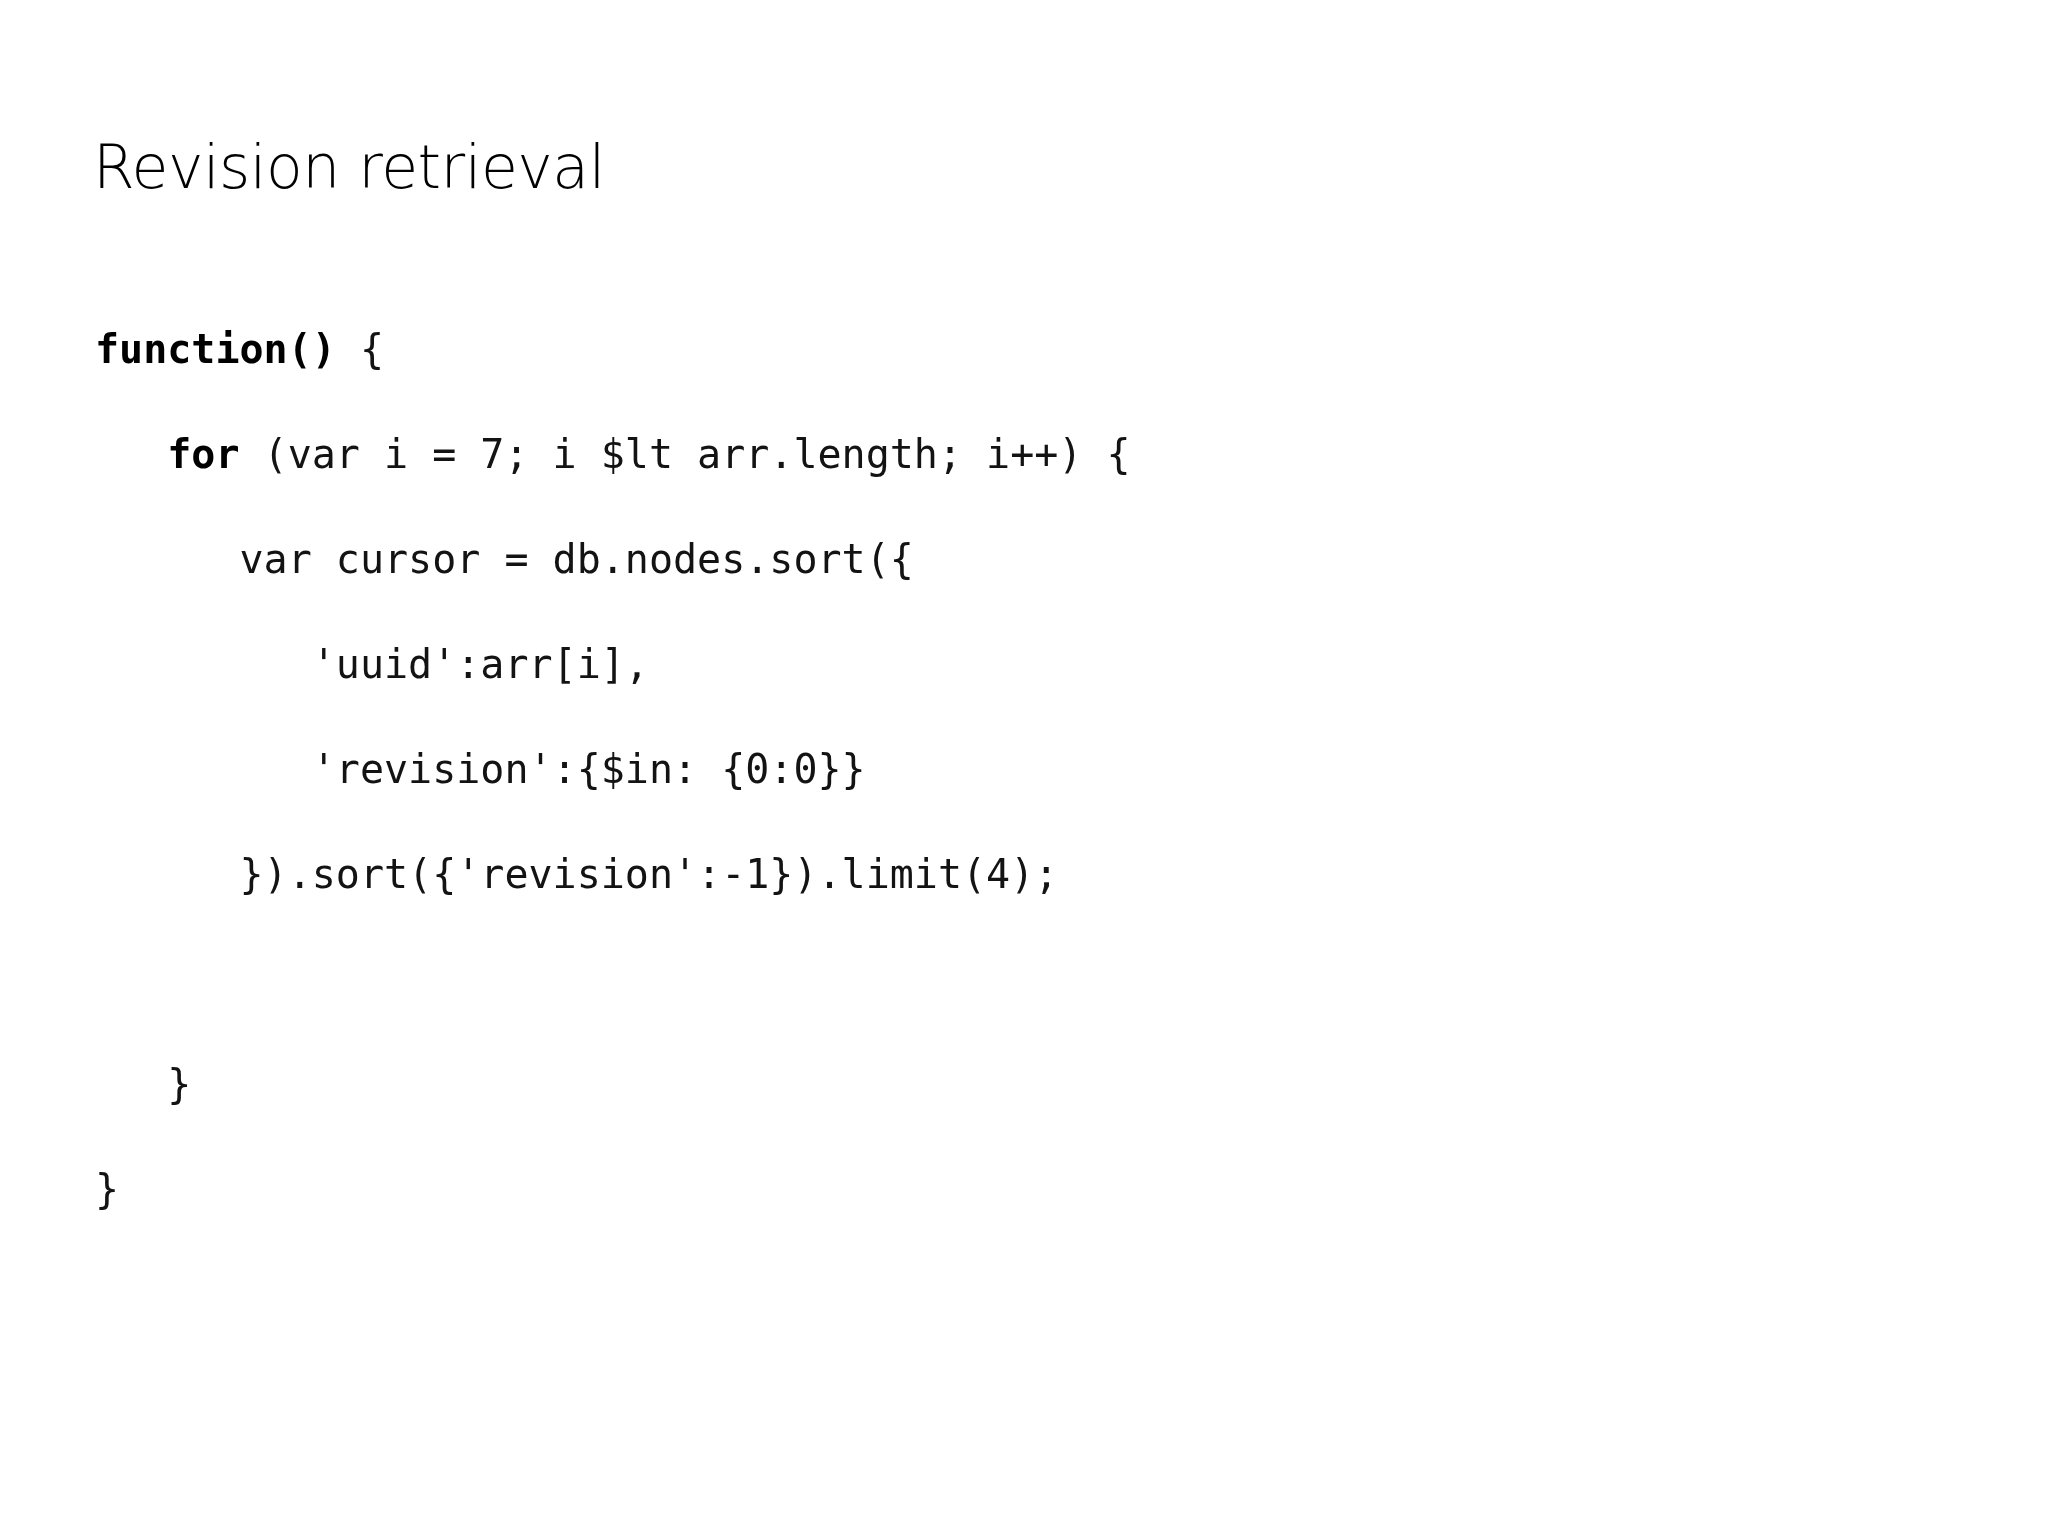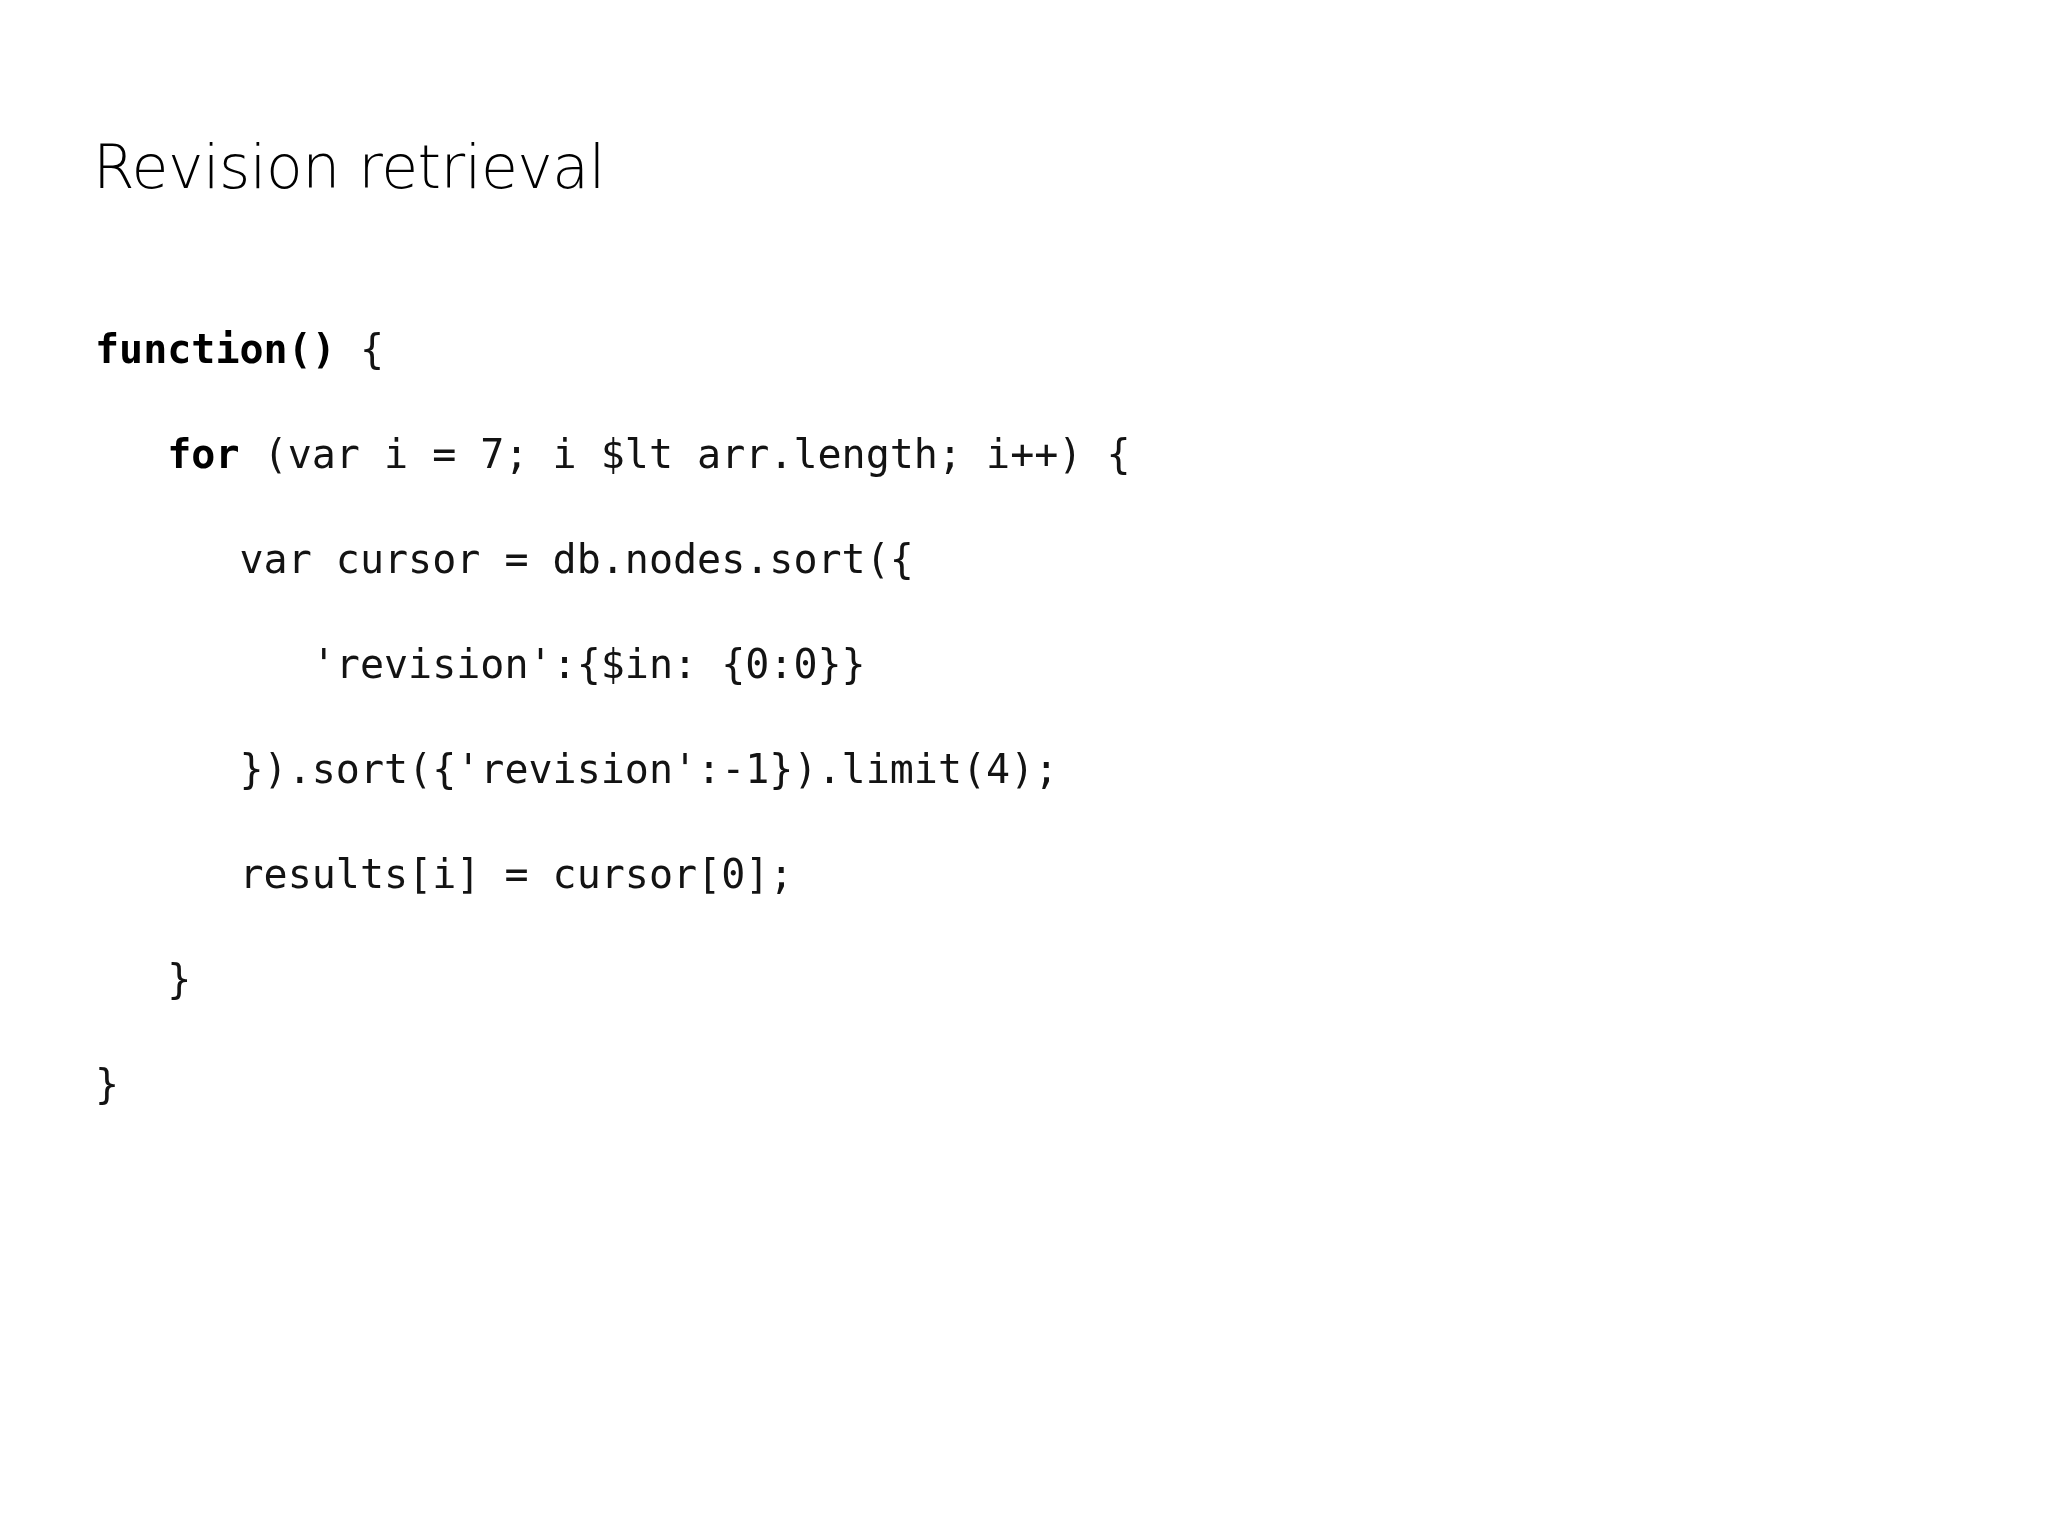--- a/index.html
+++ b/index.html
@@ -67,19 +67,20 @@
 </head>
 <body>
 
 <div id="slide">
 
   <h1 id="slide-title">Revision retrieval</h1>
 
   <pre id="code-block"><span class="code-line"><span class="kw">function()</span><span class="plain"> {</span></span>
 <span class="code-line"><span>   </span><span class="kw">for</span><span class="plain"> (var i = 7; i $lt arr.length; i++) {</span></span>
 <span class="code-line"><span>      </span><span class="plain">var cursor = db.nodes.sort({</span></span>
+<span class="code-line"><span>         </span><span class="plain">'uuid':arr[i],</span></span>
 <span class="code-line"><span>         </span><span class="plain">'revision':{$in: {0:0}}</span></span>
 <span class="code-line"><span>      </span><span class="plain">}).sort({'revision':-1}).limit(4);</span></span>
-<span class="code-line"><span>      </span><span class="plain">results[i] = cursor[0];</span></span>
+<span class="code-line"><span>      </span></span>
 <span class="code-line"><span>   </span><span class="plain">}</span></span>
 <span class="code-line"><span class="plain">}</span></span></pre>
 
 </div>
 
 </body></html>

